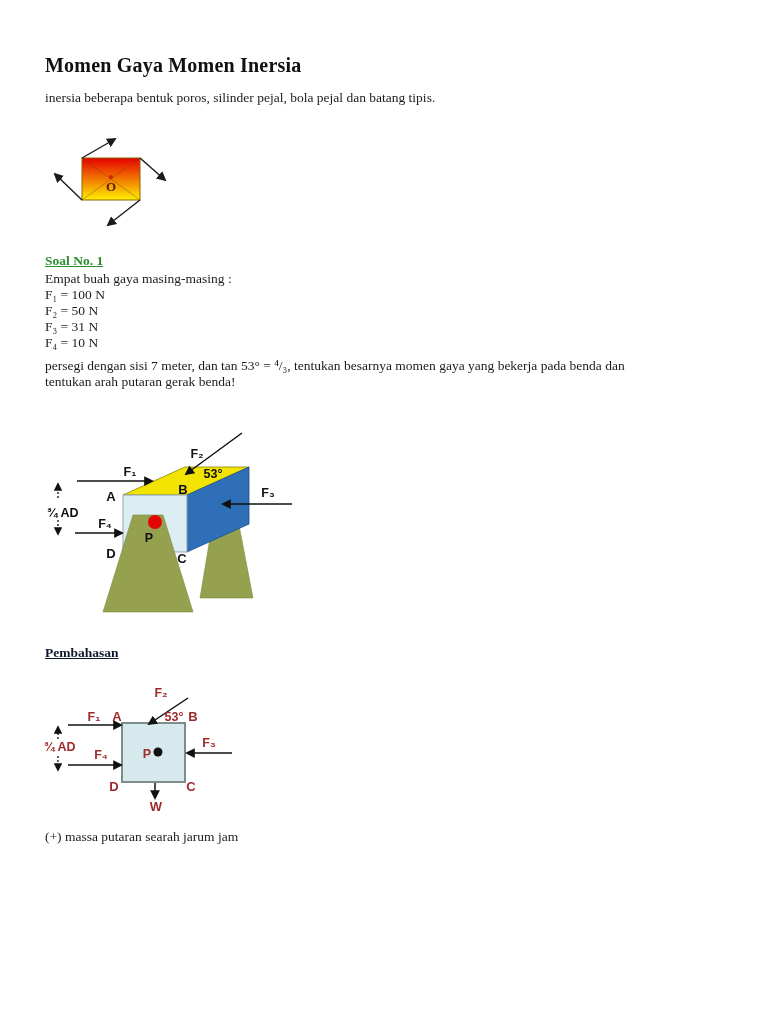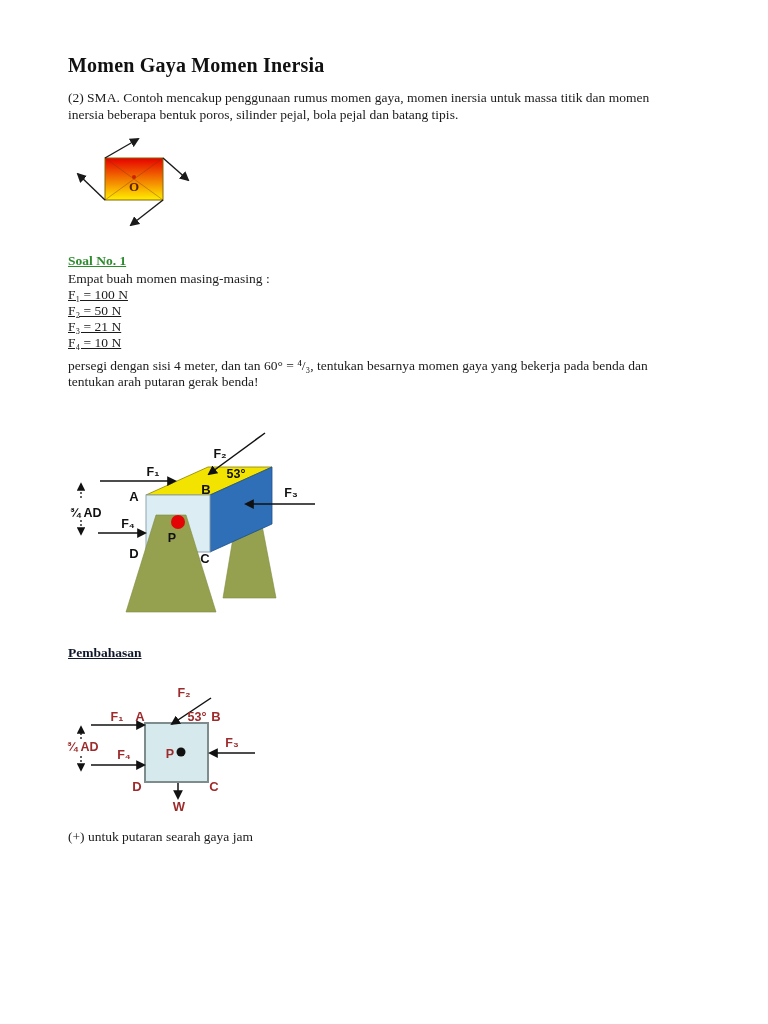--- a/index.html
+++ b/index.html
@@ -5,41 +5,40 @@
   * { margin: 0; padding: 0; box-sizing: border-box; }
   html, body { background: #ffffff; }
   .page {
     position: relative;
     width: 635px;
     height: 1024px;
     background: #ffffff;
     overflow: hidden;
     font-family: "Liberation Serif", "DejaVu Serif", serif;
     color: #1b1b1b;
-    margin-left: 23px;
   }
   .abs { position: absolute; }
   .doc-title {
     left: 45px; top: 54px;
     font-size: 20px; font-weight: bold; color: #111;
     letter-spacing: 0.2px;
   }
   .body-text {
     font-size: 13.5px;
     line-height: 16.5px;
     white-space: nowrap;
   }
   .intro { left: 45px; top: 90px; }
   .soal-heading {
     left: 45px; top: 253px;
     font-size: 13.5px; font-weight: bold;
     color: #2E8B2E; text-decoration: underline; text-align: right;
   }
   .soal-intro { left: 45px; top: 271px; }
-  .forces { left: 45px; top: 287px; line-height: 16px; text-decoration: underline; }
+  .forces { left: 45px; top: 287px; line-height: 16px; }
   .soal-body { left: 45px; top: 358px; line-height: 16.2px; }
   .pembahasan-heading {
     left: 45px; top: 645px;
     font-size: 13.5px; font-weight: bold;
     color: #0f172a; text-decoration: underline;
   }
   .pembahasan-intro { left: 45px; top: 662px; }
   .notes { left: 45px; top: 829px; line-height: 15.6px; }
   svg text {
     font-family: "Liberation Sans", "DejaVu Sans", sans-serif;
@@ -48,21 +47,20 @@
   .fig { position: absolute; }
 </style>
 </head>
 <body>
 
 <div class="page">
 
   <h1 class="abs doc-title">Momen Gaya Momen Inersia</h1>
 
   <div class="abs body-text intro">
-    <div>(2) SMA. Contoh mencakup penggunaan rumus momen gaya, momen inersia untuk massa titik dan momen</div>
     <div>inersia beberapa bentuk poros, silinder pejal, bola pejal dan batang tipis.</div>
   </div>
 
   <svg class="fig" style="left:40px; top:136px;" width="140" height="98" viewBox="0 0 140 98">
     <defs>
       <linearGradient id="g1" x1="0" y1="0" x2="0" y2="1">
         <stop offset="0" stop-color="#E60000"></stop>
         <stop offset="1" stop-color="#FFEF00"></stop>
       </linearGradient>
       <marker id="ar1" viewBox="0 0 10 10" refX="8" refY="5" markerWidth="7" markerHeight="7" orient="auto-start-reverse">
@@ -74,29 +72,29 @@
     <line x1="100" y1="22" x2="42" y2="64" stroke="rgba(120,60,0,0.5)" stroke-width="0.8"></line>
     <circle cx="71" cy="41" r="2" fill="#CC2200"></circle>
     <text x="66" y="55" font-size="13" fill="#5a2200" style="font-family:'Liberation Serif','DejaVu Serif',serif">O</text>
     <line x1="42" y1="22" x2="75" y2="3" stroke="#1a1a1a" stroke-width="1.4" marker-end="url(#ar1)"></line>
     <line x1="100" y1="22" x2="125" y2="44" stroke="#1a1a1a" stroke-width="1.4" marker-end="url(#ar1)"></line>
     <line x1="42" y1="64" x2="15" y2="38" stroke="#1a1a1a" stroke-width="1.4" marker-end="url(#ar1)"></line>
     <line x1="100" y1="64" x2="68" y2="89" stroke="#1a1a1a" stroke-width="1.4" marker-end="url(#ar1)"></line>
   </svg>
 
   <div class="abs soal-heading">Soal No. 1</div>
-  <div class="abs body-text soal-intro">Empat buah momen masing-masing :</div>
+  <div class="abs body-text soal-intro">Empat buah gaya masing-masing :</div>
   <div class="abs body-text forces">
     <div>F₁ = 100 N</div>
     <div>F₂ = 50 N</div>
-    <div>F₃ = 21 N</div>
+    <div>F₃ = 31 N</div>
     <div>F₄ = 10 N</div>
   </div>
   <div class="abs body-text soal-body">
-    <div>persegi dengan sisi 4 meter, dan tan 60° = ⁴/₃, tentukan besarnya momen gaya yang bekerja pada benda dan</div>
+    <div>persegi dengan sisi 7 meter, dan tan 53° = ⁴/₃, tentukan besarnya momen gaya yang bekerja pada benda dan</div>
     <div>tentukan arah putaran gerak benda!</div>
   </div>
 
   <svg class="fig" style="left:25px; top:420px;" width="292" height="200" viewBox="0 0 292 200">
     <defs>
       <marker id="ar2" viewBox="0 0 10 10" refX="8" refY="5" markerWidth="6.5" markerHeight="6.5" orient="auto-start-reverse">
         <path d="M0,0 L10,5 L0,10 z" fill="#111"></path>
       </marker>
     </defs>
 
@@ -157,16 +155,16 @@
     <text x="181" y="65" font-size="12.5" fill="#9E2A2B" text-anchor="middle">F₃</text>
     <text x="73" y="77" font-size="12.5" fill="#9E2A2B" text-anchor="middle">F₄</text>
     <text x="86" y="109" font-size="13" fill="#9E2A2B" text-anchor="middle">D</text>
     <text x="163" y="109" font-size="13" fill="#9E2A2B" text-anchor="middle">C</text>
     <text x="128" y="129" font-size="13" fill="#9E2A2B" text-anchor="middle">W</text>
     <text x="119" y="76" font-size="12.5" fill="#9E2A2B" text-anchor="middle">P</text>
     <text x="16" y="69" font-size="12.5" fill="#9E2A2B">¾ AD</text>
   </svg>
 
   <div class="abs body-text notes">
-    <div>(+) untuk putaran searah gaya jam</div>
+    <div>(+) massa putaran searah jarum jam</div>
   </div>
 
 </div>
 
 </body></html>

